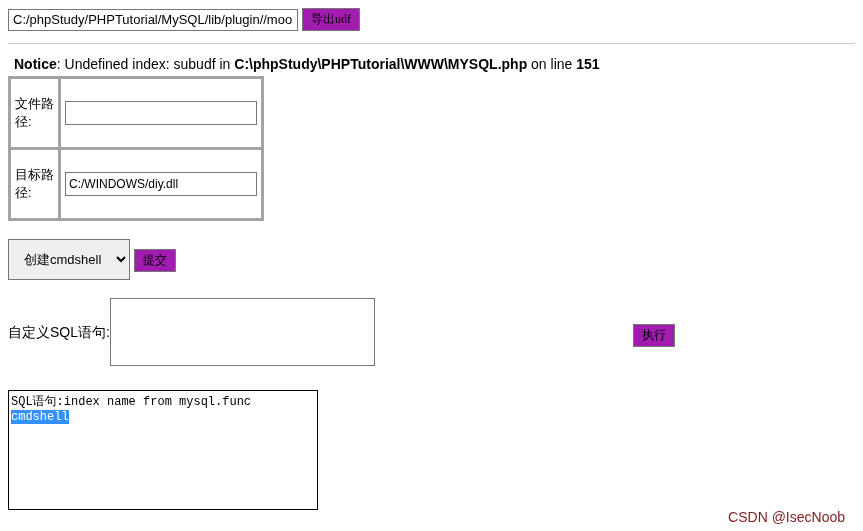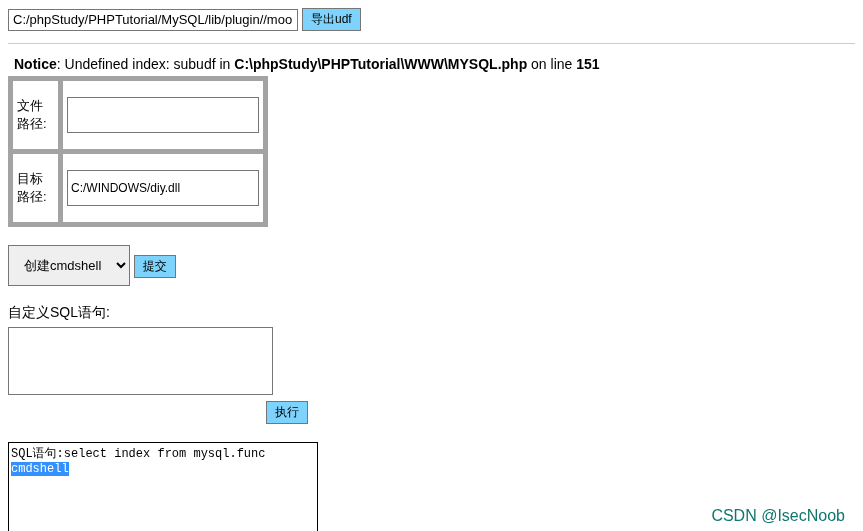--- a/index.html
+++ b/index.html
@@ -18,53 +18,53 @@
       margin-bottom: 8px;
     }
     .top-input {
       width: 290px;
       height: 22px;
       border: 1px solid #767676;
       padding: 2px 4px;
       font-size: 13px;
     }
     .btn {
-      font-family: Liberation Sans, sans-serif;
+      font-family: Liberation Serif, serif;
       font-size: 12px;
       padding: 2px 8px;
       border: 1px solid #767676;
-      background: #7dd3fc;
+      background: #a21caf;
       cursor: pointer;
     }
     hr.sep {
       border: none;
       border-top: 1px solid #ccc;
       margin: 12px 0;
     }
     .notice-line {
       margin: 8px 0 4px 6px;
       font-size: 14px;
     }
     .notice-line b { font-weight: bold; }
     table.form-table {
       border-collapse: collapse;
       margin: 0;
     }
     table.form-table td {
-      border: 5px solid #a3a3a3;
+      border: 3px solid #a3a3a3;
       padding: 16px 4px;
       font-size: 13px;
       vertical-align: middle;
     }
     table.form-table td.label {
       width: 50px;
     }
     table.form-table input[type="text"] {
       width: 192px;
-      height: 36px;
+      height: 24px;
       border: 1px solid #767676;
       padding: 1px 3px;
       font-size: 12px;
     }
     table.form-table .btn-row {
       text-align: right;
     }
     .section {
       margin-top: 18px;
     }
@@ -72,22 +72,22 @@
       margin-bottom: 5px;
       font-size: 14px;
     }
     select {
       font-size: 13px;
       padding: 11px;
       border: 1px solid #767676;
     }
     .sql-area {
       display: flex;
-      flex-direction: column;
-      align-items: flex-start;
+      flex-direction: row;
+      align-items: center;
     }
     textarea.sql-textarea {
       width: 265px;
       height: 68px;
       border: 1px solid #767676;
       font-family: monospace;
       font-size: 12px;
       resize: none;
       margin-bottom: 6px;
     }
@@ -106,22 +106,22 @@
       white-space: pre;
     }
     .result-box .highlight {
       background: #3390ff;
       color: #fff;
     }
     .watermark {
       position: fixed;
       bottom: 6px;
       right: 18px;
-      font-size: 16px;
-      color: #0f766e;
+      font-size: 14px;
+      color: #7f1d1d;
     }
   </style>
 </head>
 <body>
 
 <div class="top-row">
   <input type="text" class="top-input" value="C:/phpStudy/PHPTutorial/MySQL/lib/plugin//moonud" style="">
   <button class="btn">导出udf</button>
 </div>
 
@@ -157,17 +157,17 @@
 
 <div class="section sql-area">
   <div class="label-row">自定义SQL语句:</div>
   <textarea class="sql-textarea" style=""></textarea>
   <div class="exec-row">
     <button class="btn">执行</button>
   </div>
 </div>
 
 <div class="section">
-  <div class="result-box"><span>SQL语句:</span><span>select index from mysql.func</span>
+  <div class="result-box"><span>SQL语句:</span><span>index name from mysql.func</span>
 <span class="highlight">cmdshell</span></div>
 </div>
 
 <div class="watermark">CSDN @IsecNoob</div>
 
 </body></html>

